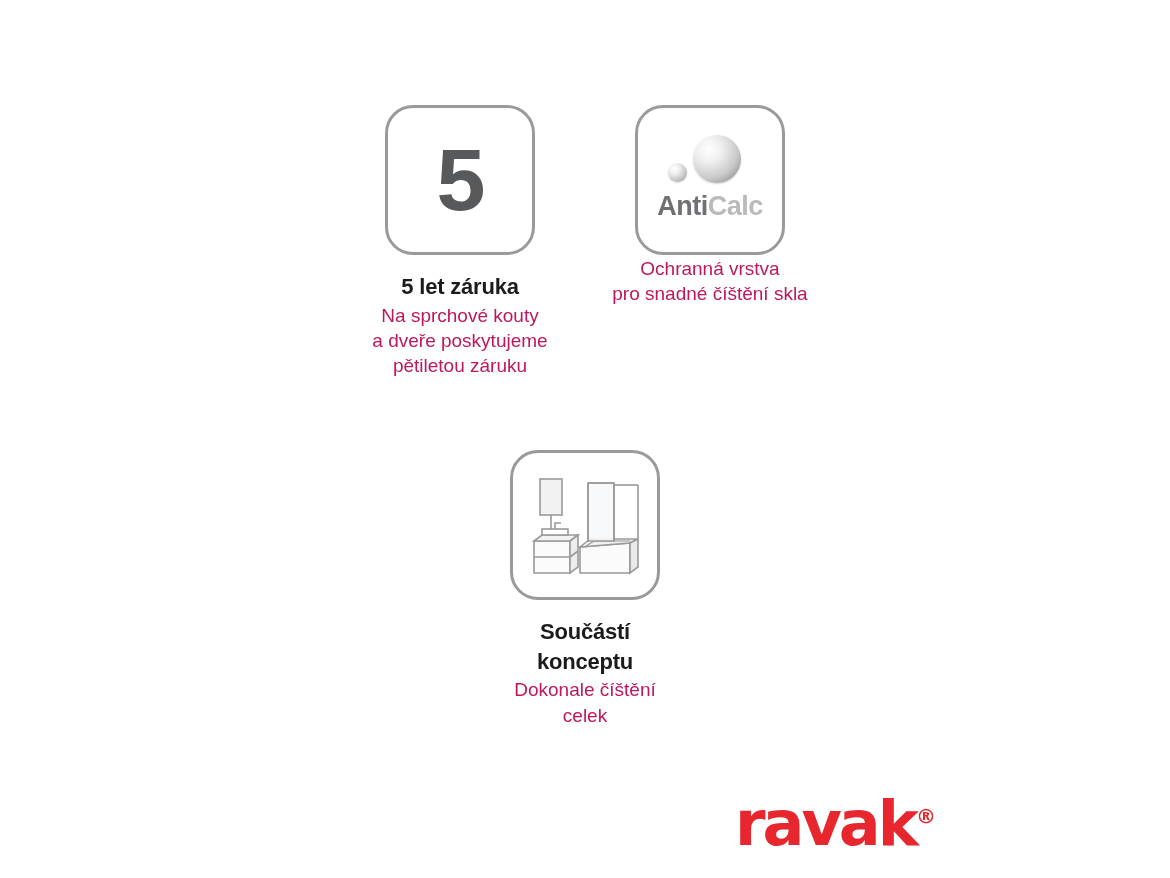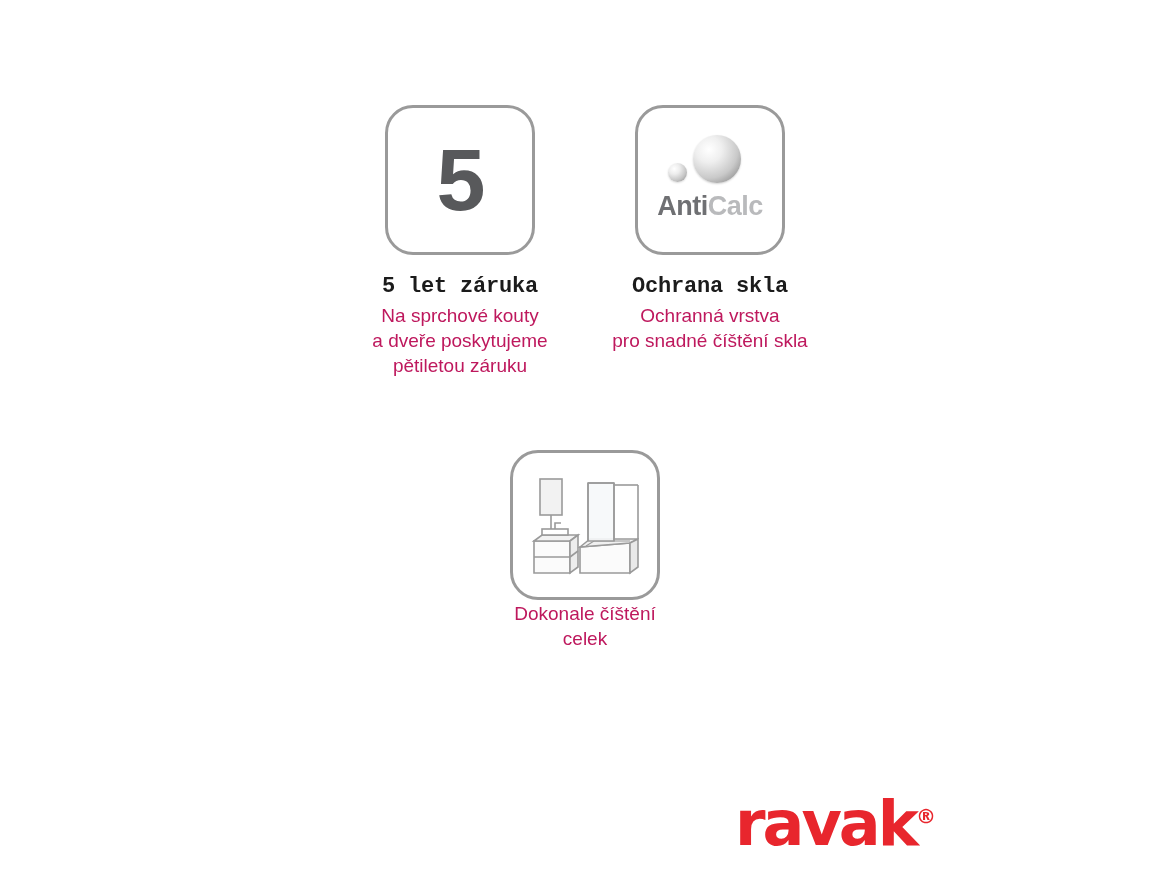--- a/index.html
+++ b/index.html
@@ -43,21 +43,20 @@
     justify-content: center;
   }
 
   .feature-title {
     font-size: 22px;
     font-weight: bold;
     color: #1b1b1b;
     margin-top: 17px;
     line-height: 1.35;
     letter-spacing: -0.2px;
-    font-family: Liberation Mono, monospace;
   }
 
   .feature-desc {
     font-size: 19px;
     color: #be185d;
     line-height: 1.33;
     margin-top: 1px;
     white-space: pre-line;
   }
 
@@ -150,21 +149,20 @@
   <div class="feature" style="left:585px; top:105px; width:250px;">
     <div class="icon-box">
       <div class="anticalc-wrap">
         <div class="droplet-big"></div>
         <div class="droplet-small"></div>
         <div class="anticalc-text">
           <span class="anti">Anti</span><span class="calc">Calc</span>
         </div>
       </div>
     </div>
-    <div class="feature-title">Ochrana skla</div>
     <div class="feature-desc">Ochranná vrstva
 pro snadné číštění skla</div>
   </div>
 
   <div class="feature" style="left:460px; top:450px; width:250px;">
     <div class="icon-box">
       <svg class="bath-svg" width="118" height="112" viewBox="0 0 118 112">
         <g fill="none" stroke="#9a9a9a" stroke-width="1.6">
 
           <rect x="14" y="10" width="22" height="36" fill="#f2f2f2"></rect>
@@ -190,20 +188,22 @@
           <rect x="62" y="14" width="26" height="58" fill="#f7f9fa" opacity="0.9"></rect>
           <line x1="88" y1="14" x2="88" y2="72"></line>
           <line x1="62" y1="14" x2="62" y2="72"></line>
           <line x1="62" y1="14" x2="88" y2="14"></line>
 
           <line x1="88" y1="16" x2="112" y2="16"></line>
           <line x1="112" y1="16" x2="112" y2="70"></line>
         </g>
       </svg>
     </div>
+    <div class="feature-title" style="white-space: pre-line;">Součástí
+konceptu</div>
     <div class="feature-desc">Dokonale číštění
 celek</div>
   </div>
 
   <div class="logo">
     <span>ravak</span><span class="reg">®</span>
   </div>
 
 </div>
 

